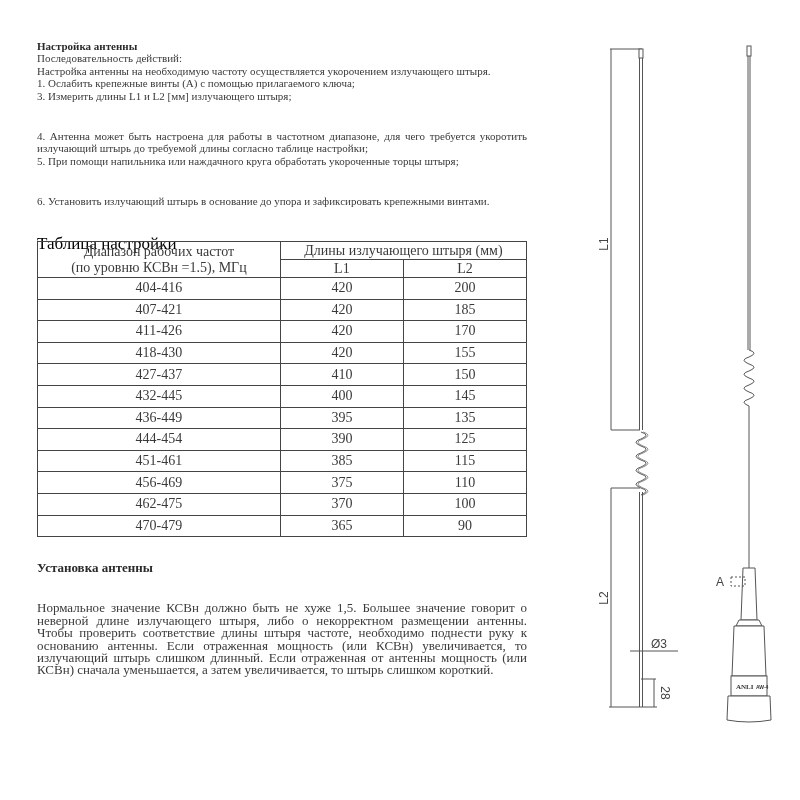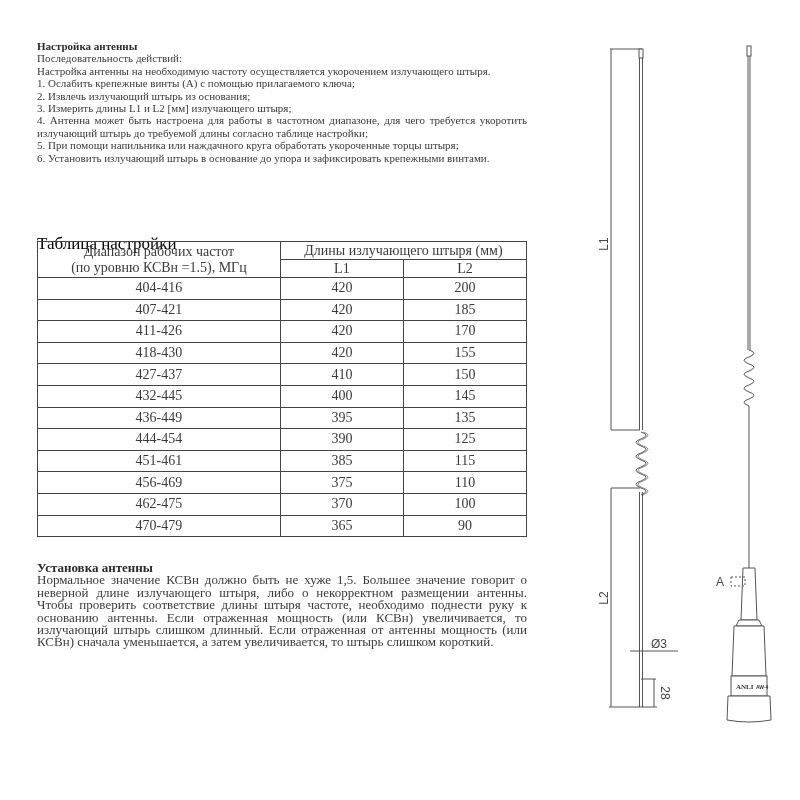--- a/index.html
+++ b/index.html
@@ -1,21 +1,21 @@
 <!DOCTYPE html>
 <html><head>
   <meta charset="utf-8">
   <style>
     html, body { margin: 0; padding: 0; background: #ffffff; }
     body { width: 800px; height: 800px; position: relative; overflow: hidden;
            font-family: "Liberation Serif", "DejaVu Serif", serif; color: #3a3a3a; }
     .text-col { position: absolute; left: 37px; top: 40px; width: 490px; font-size: 11px; line-height: 12.4px; }
     .heading { font-weight: bold; color: #2a2a2a; }
     .para { margin: 0; }
-    .justify { text-align: justify; }
+    .justify { text-align: justify; margin-top: 28px; }
     .table-title { position: absolute; left: 37px; top: 234px; font-size: 17px; color: #000000; }
     table.tune { position: absolute; left: 37px; top: 241px; width: 490px; border-collapse: collapse;
                  font-size: 14px; color: #3a3a3a; }
     table.tune td, table.tune th { border: 1px solid #444; text-align: center; font-weight: normal; padding: 0; }
     table.tune .h1 { height: 18px; }
     table.tune .h2 { height: 18px; }
     table.tune td { height: 20.6px; }
     .col1 { width: 244px; }
     .col2 { width: 123px; }
     .col3 { width: 123px; }
@@ -24,21 +24,20 @@
     .dim-label { font-family: "Liberation Sans", "DejaVu Sans", sans-serif; font-size: 12px; fill: #444; }
   </style>
 </head>
 <body>
 
 <div class="text-col">
   <p class="para heading">Настройка антенны</p>
   <p class="para">Последовательность действий:</p>
   <p class="para">Настройка антенны на необходимую частоту осуществляется укорочением излучающего штыря.</p>
   <p class="para">1. Ослабить крепежные винты (А) с помощью прилагаемого ключа;</p>
-  <p class="para">2. Извлечь излучающий штырь из основания;</p>
   <p class="para">3. Измерить длины L1 и L2 [мм] излучающего штыря;</p>
   <p class="para justify">4. Антенна может быть настроена для работы в частотном диапазоне, для чего требуется укоротить излучающий штырь до требуемой длины согласно таблице настройки;</p>
   <p class="para">5. При помощи напильника или наждачного круга обработать укороченные торцы штыря;</p>
   <p class="para justify">6. Установить излучающий штырь в основание до упора и зафиксировать крепежными винтами.</p>
 </div>
 
 <div class="table-title">Таблица настройки</div>
 
 <table class="tune">
   <tbody>

